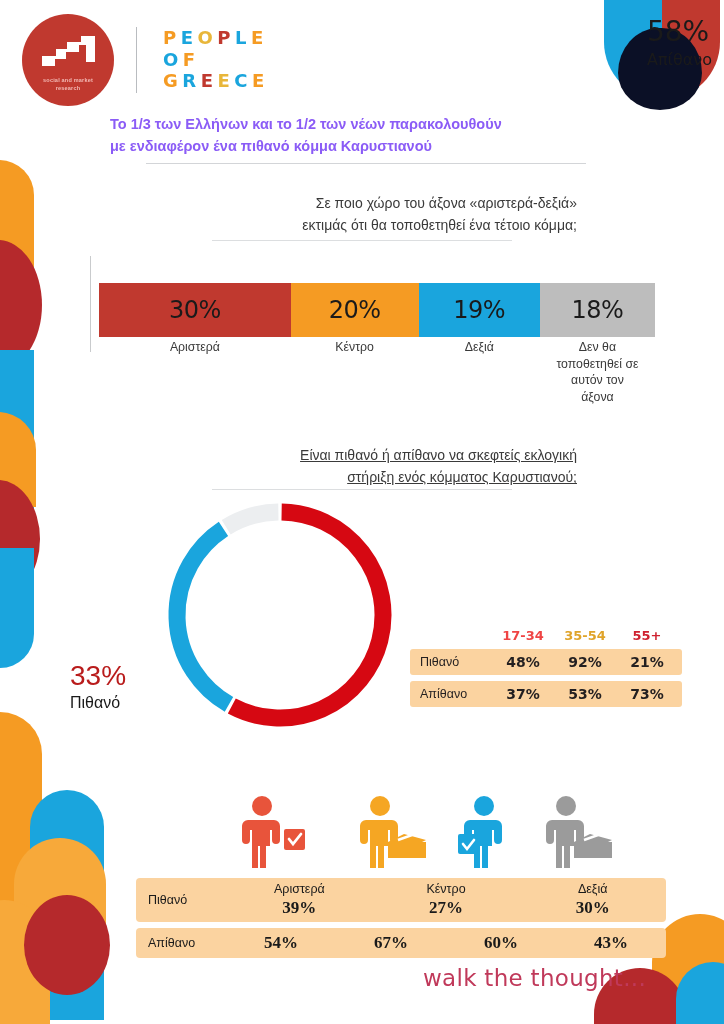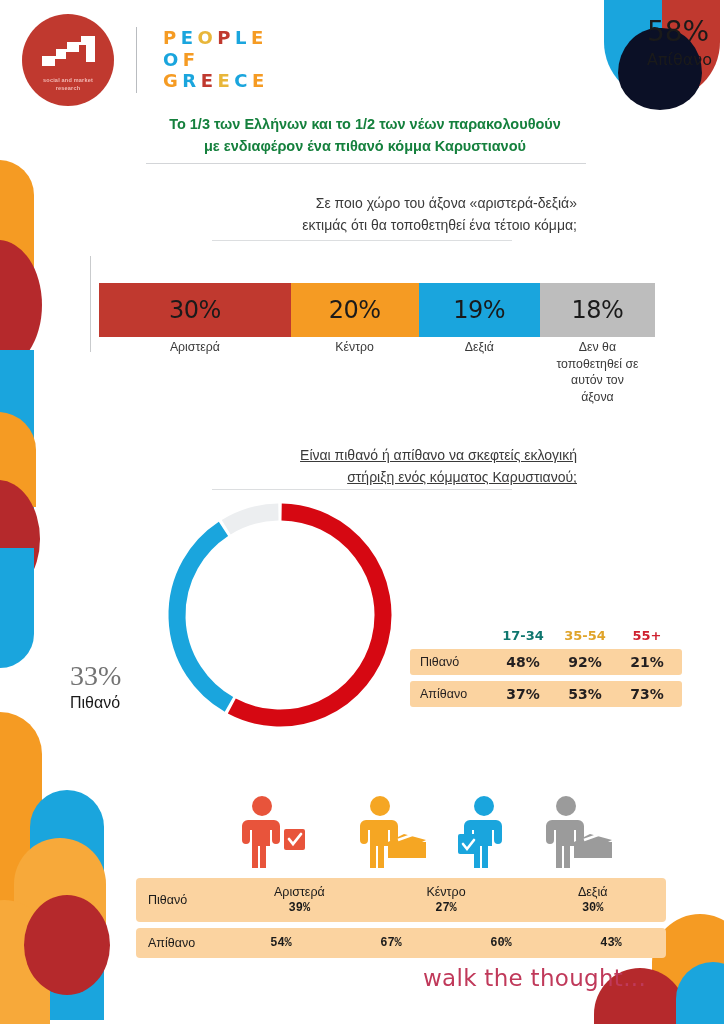--- a/index.html
+++ b/index.html
@@ -59,22 +59,22 @@
   .wordmark .row { display: flex; }
   .wordmark span {
     font-size: 18px; font-weight: 700; letter-spacing: 4.5px;
     font-family: "DejaVu Sans", sans-serif;
   }
   .wordmark .row + .row { margin-top: 3px; }
 
   
   .main-title {
     position: absolute; top: 113px; left: 110px; width: 510px;
-    text-align: center; font-size: 14.5px; font-weight: 700;
-    line-height: 1.55; color: #15803d;
+    font-size: 14.5px; font-weight: 700;
+    line-height: 1.55; color: #8b5cf6;
   }
   .title-rule { position: absolute; top: 163px; left: 146px; width: 440px; height: 1px; background: #d3d5d8; }
 
   .q-title {
     position: absolute; text-align: right; font-size: 14px;
     line-height: 1.6; color: #3a3a3a; width: 430px; left: 147px;
   }
   .q1 { top: 192px; }
   .q2 { top: 444px; text-decoration: underline; }
   .q-rule { position: absolute; height: 1px; background: #dcdee0; width: 300px; left: 212px; }
@@ -99,21 +99,21 @@
   .donut { position: absolute; left: 160px; top: 495px; width: 240px; height: 240px; }
   .donut-58 {
     position: absolute; right: 12px; top: 15px;
     font-size: 28px; font-weight: 400; color: #1a1a1a;
     font-family: "DejaVu Sans", sans-serif;
   }
   .donut-58 .sub { font-size: 16px; display: block; margin-top: 2px; }
   .donut-33 {
     position: absolute; left: 70px; top: 660px; text-align: left;
   }
-  .donut-33 .big { font-size: 28px; color: #737373; font-family: Liberation Serif, serif; }
+  .donut-33 .big { font-size: 28px; color: #b91c1c; font-family: Liberation Sans, sans-serif; }
   .donut-33 .sub { font-size: 16px; display: block; margin-top: 2px; color: #1a1a1a; }
 
   
   .age-table { position: absolute; left: 410px; top: 628px; width: 272px; }
   .age-head { display: flex; font-size: 13px; font-weight: 700; padding-left: 82px; }
   .age-head span { width: 62px; text-align: center; font-family: "DejaVu Sans", sans-serif; }
   .age-row {
     display: flex; align-items: center; height: 26px; margin-top: 6px;
     background: #fbd3a0; border-radius: 3px;
   }
@@ -128,21 +128,21 @@
   .fig { position: absolute; bottom: 0; }
 
   .btm-table { position: absolute; left: 136px; top: 878px; width: 530px; }
   .btm-row { display: flex; align-items: center; background: #fbd3a0; border-radius: 4px; }
   .btm-row.r1 { height: 44px; }
   .btm-row.r2 { height: 30px; margin-top: 6px; }
   .btm-row .rlbl { width: 90px; padding-left: 12px; font-size: 12.5px; color: #1a1a1a; }
   .btm-cell { flex: 1; text-align: center; }
   .btm-cell .ch { font-size: 12.5px; color: #1a1a1a; display: block; line-height: 1.2; }
   .btm-cell .cv {
-    font-size: 12px; font-weight: 700; font-family: Liberation Mono, monospace;
+    font-size: 17px; font-weight: 700; font-family: Liberation Serif, serif;
     color: #1a1a1a; display: block; margin-top: 1px;
   }
   .btm-row.r2 .cv { margin-top: 0; }
 
   .tagline {
     position: absolute; right: 78px; top: 965px;
     font-size: 23px; color: #c0395a; font-weight: 400;
     font-family: "DejaVu Sans", sans-serif; letter-spacing: .3px;
   }
 </style>
@@ -259,21 +259,21 @@
   <span>58%</span>
   <span class="sub">Απίθανο</span>
 </div>
 <div class="donut-33">
   <span class="big">33%</span>
   <span class="sub">Πιθανό</span>
 </div>
 
 <div class="age-table">
   <div class="age-head" id="age-head">
-      <span style="color: #0f766e;">17-34</span>
+      <span style="color: #ef4444;">17-34</span>
       <span style="color: rgb(224, 164, 42);">35-54</span>
       <span style="color: rgb(207, 34, 48);">55+</span>
     </div>
   <div id="age-body">
       <div class="age-row">
         <span class="rlbl">Πιθανό</span>
         <span class="rval">48%</span>
         <span class="rval">92%</span>
         <span class="rval">21%</span>
       </div>

